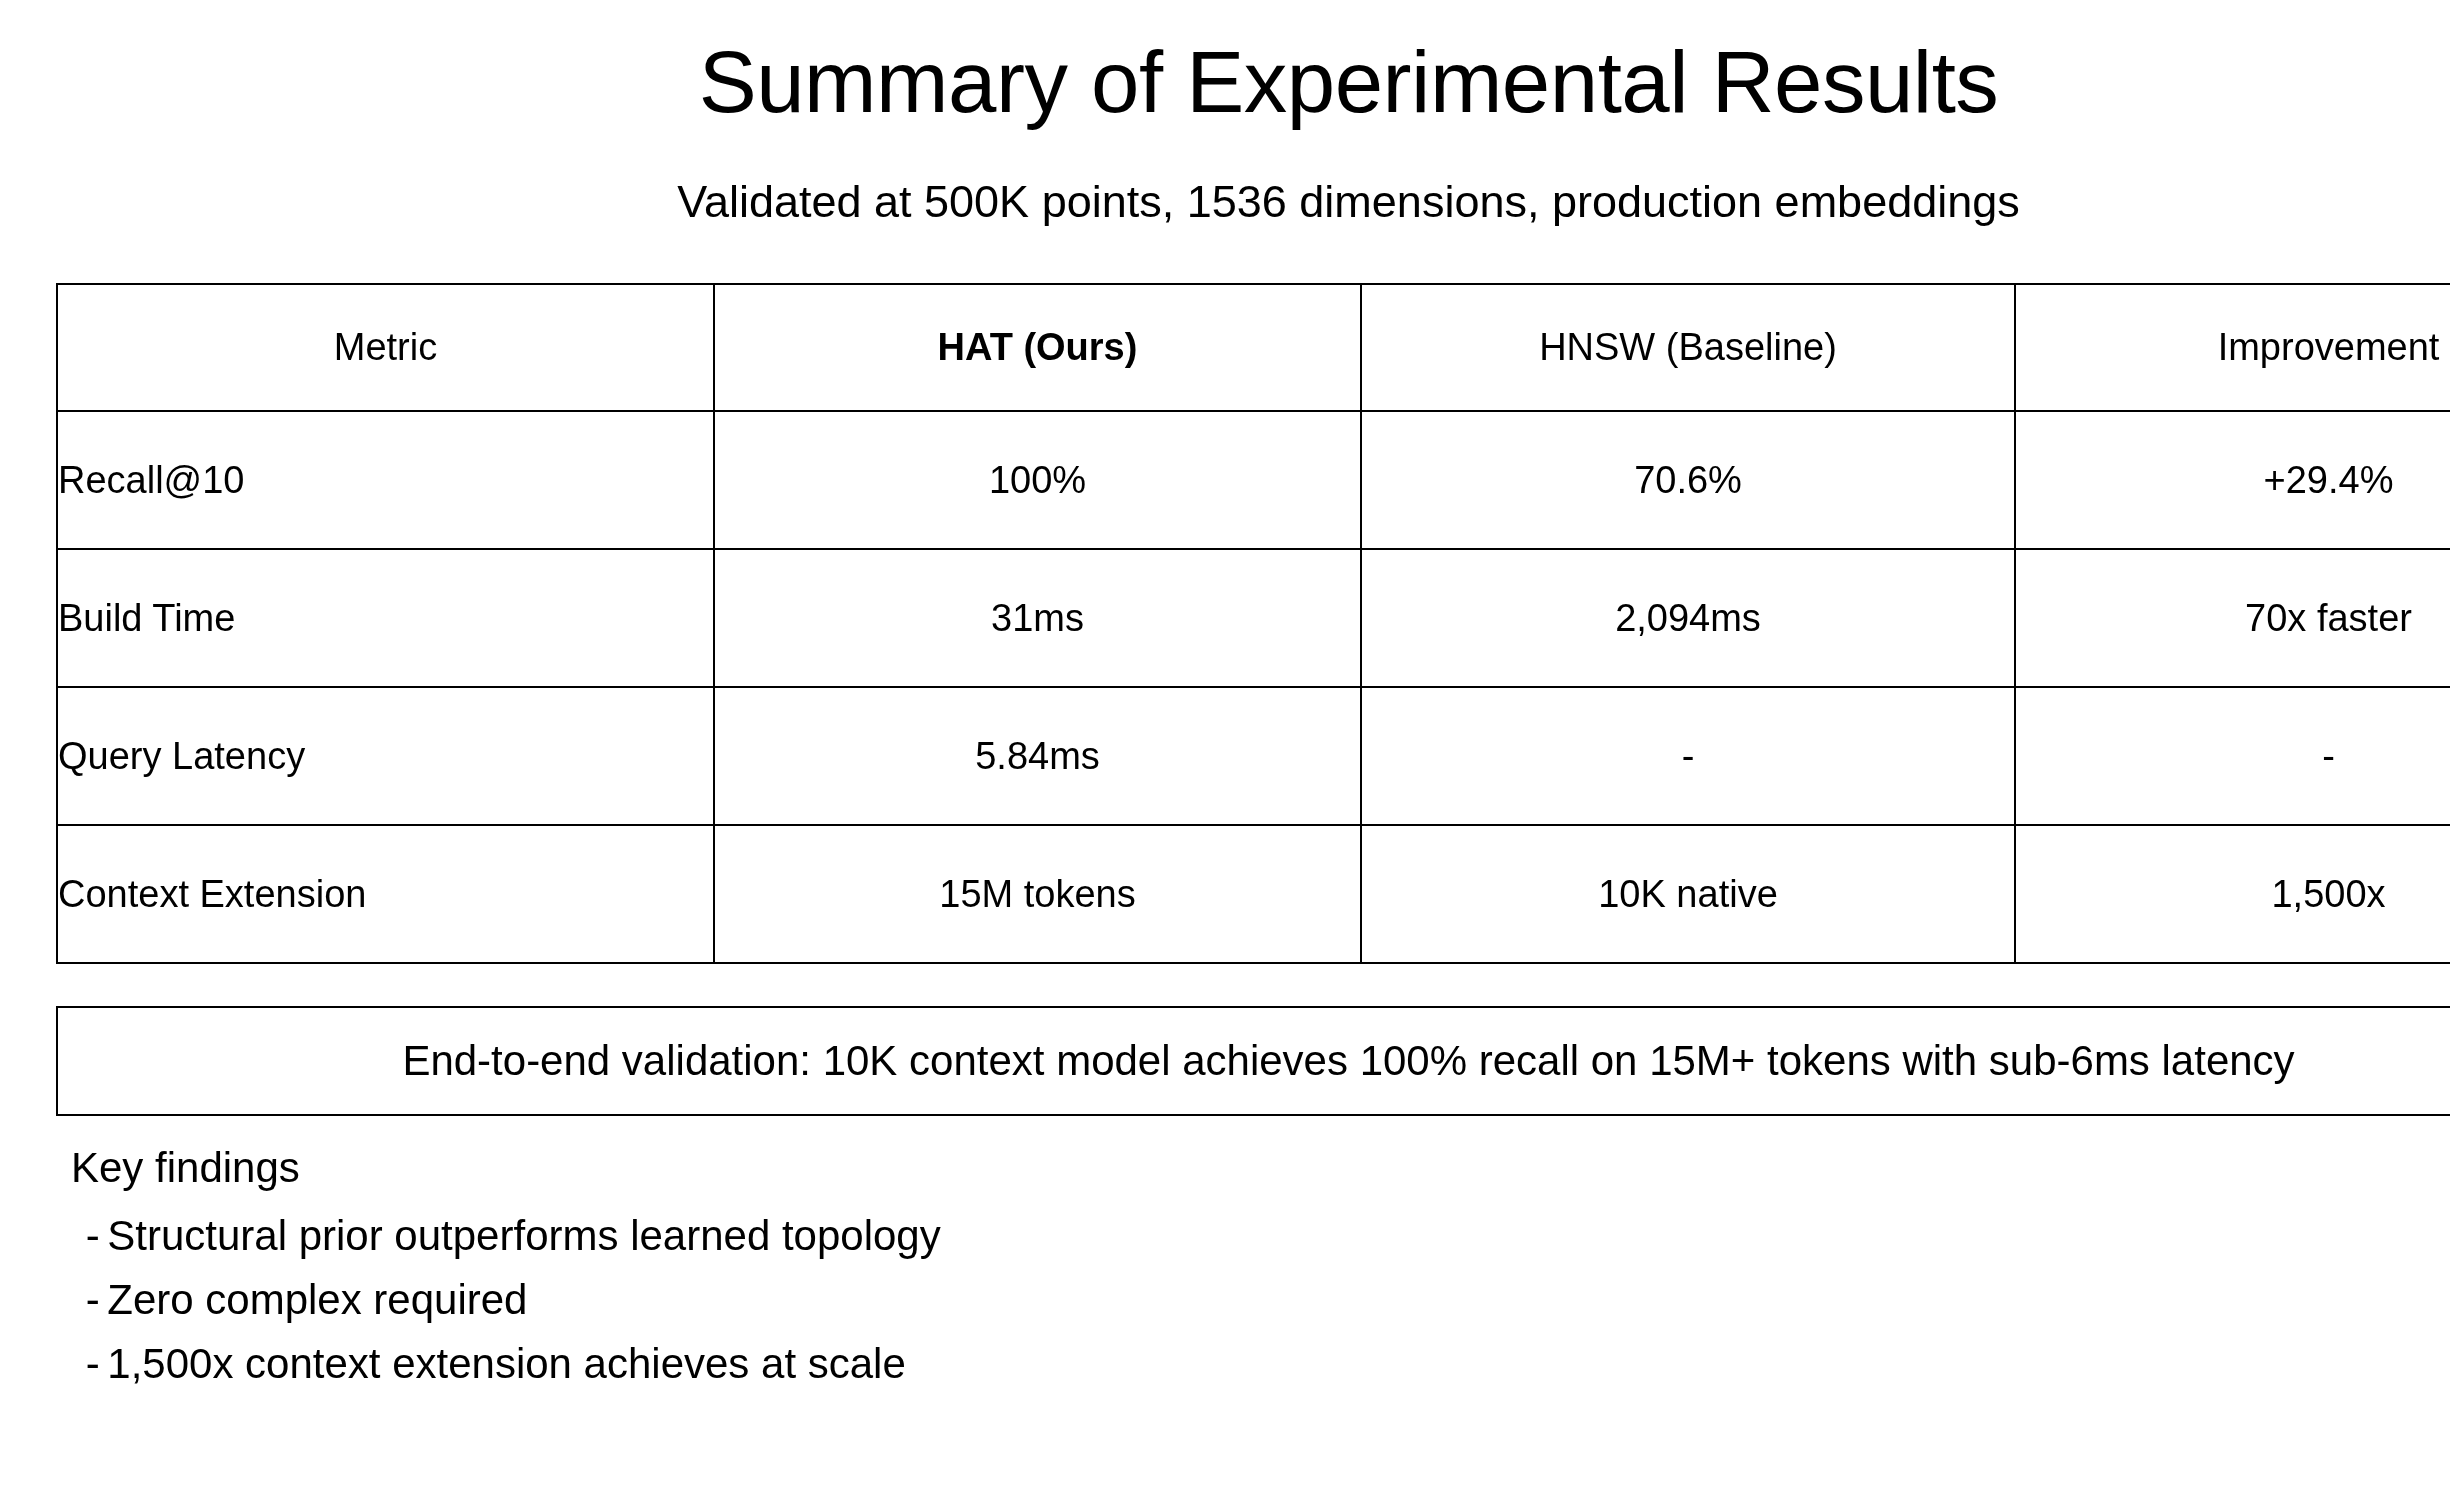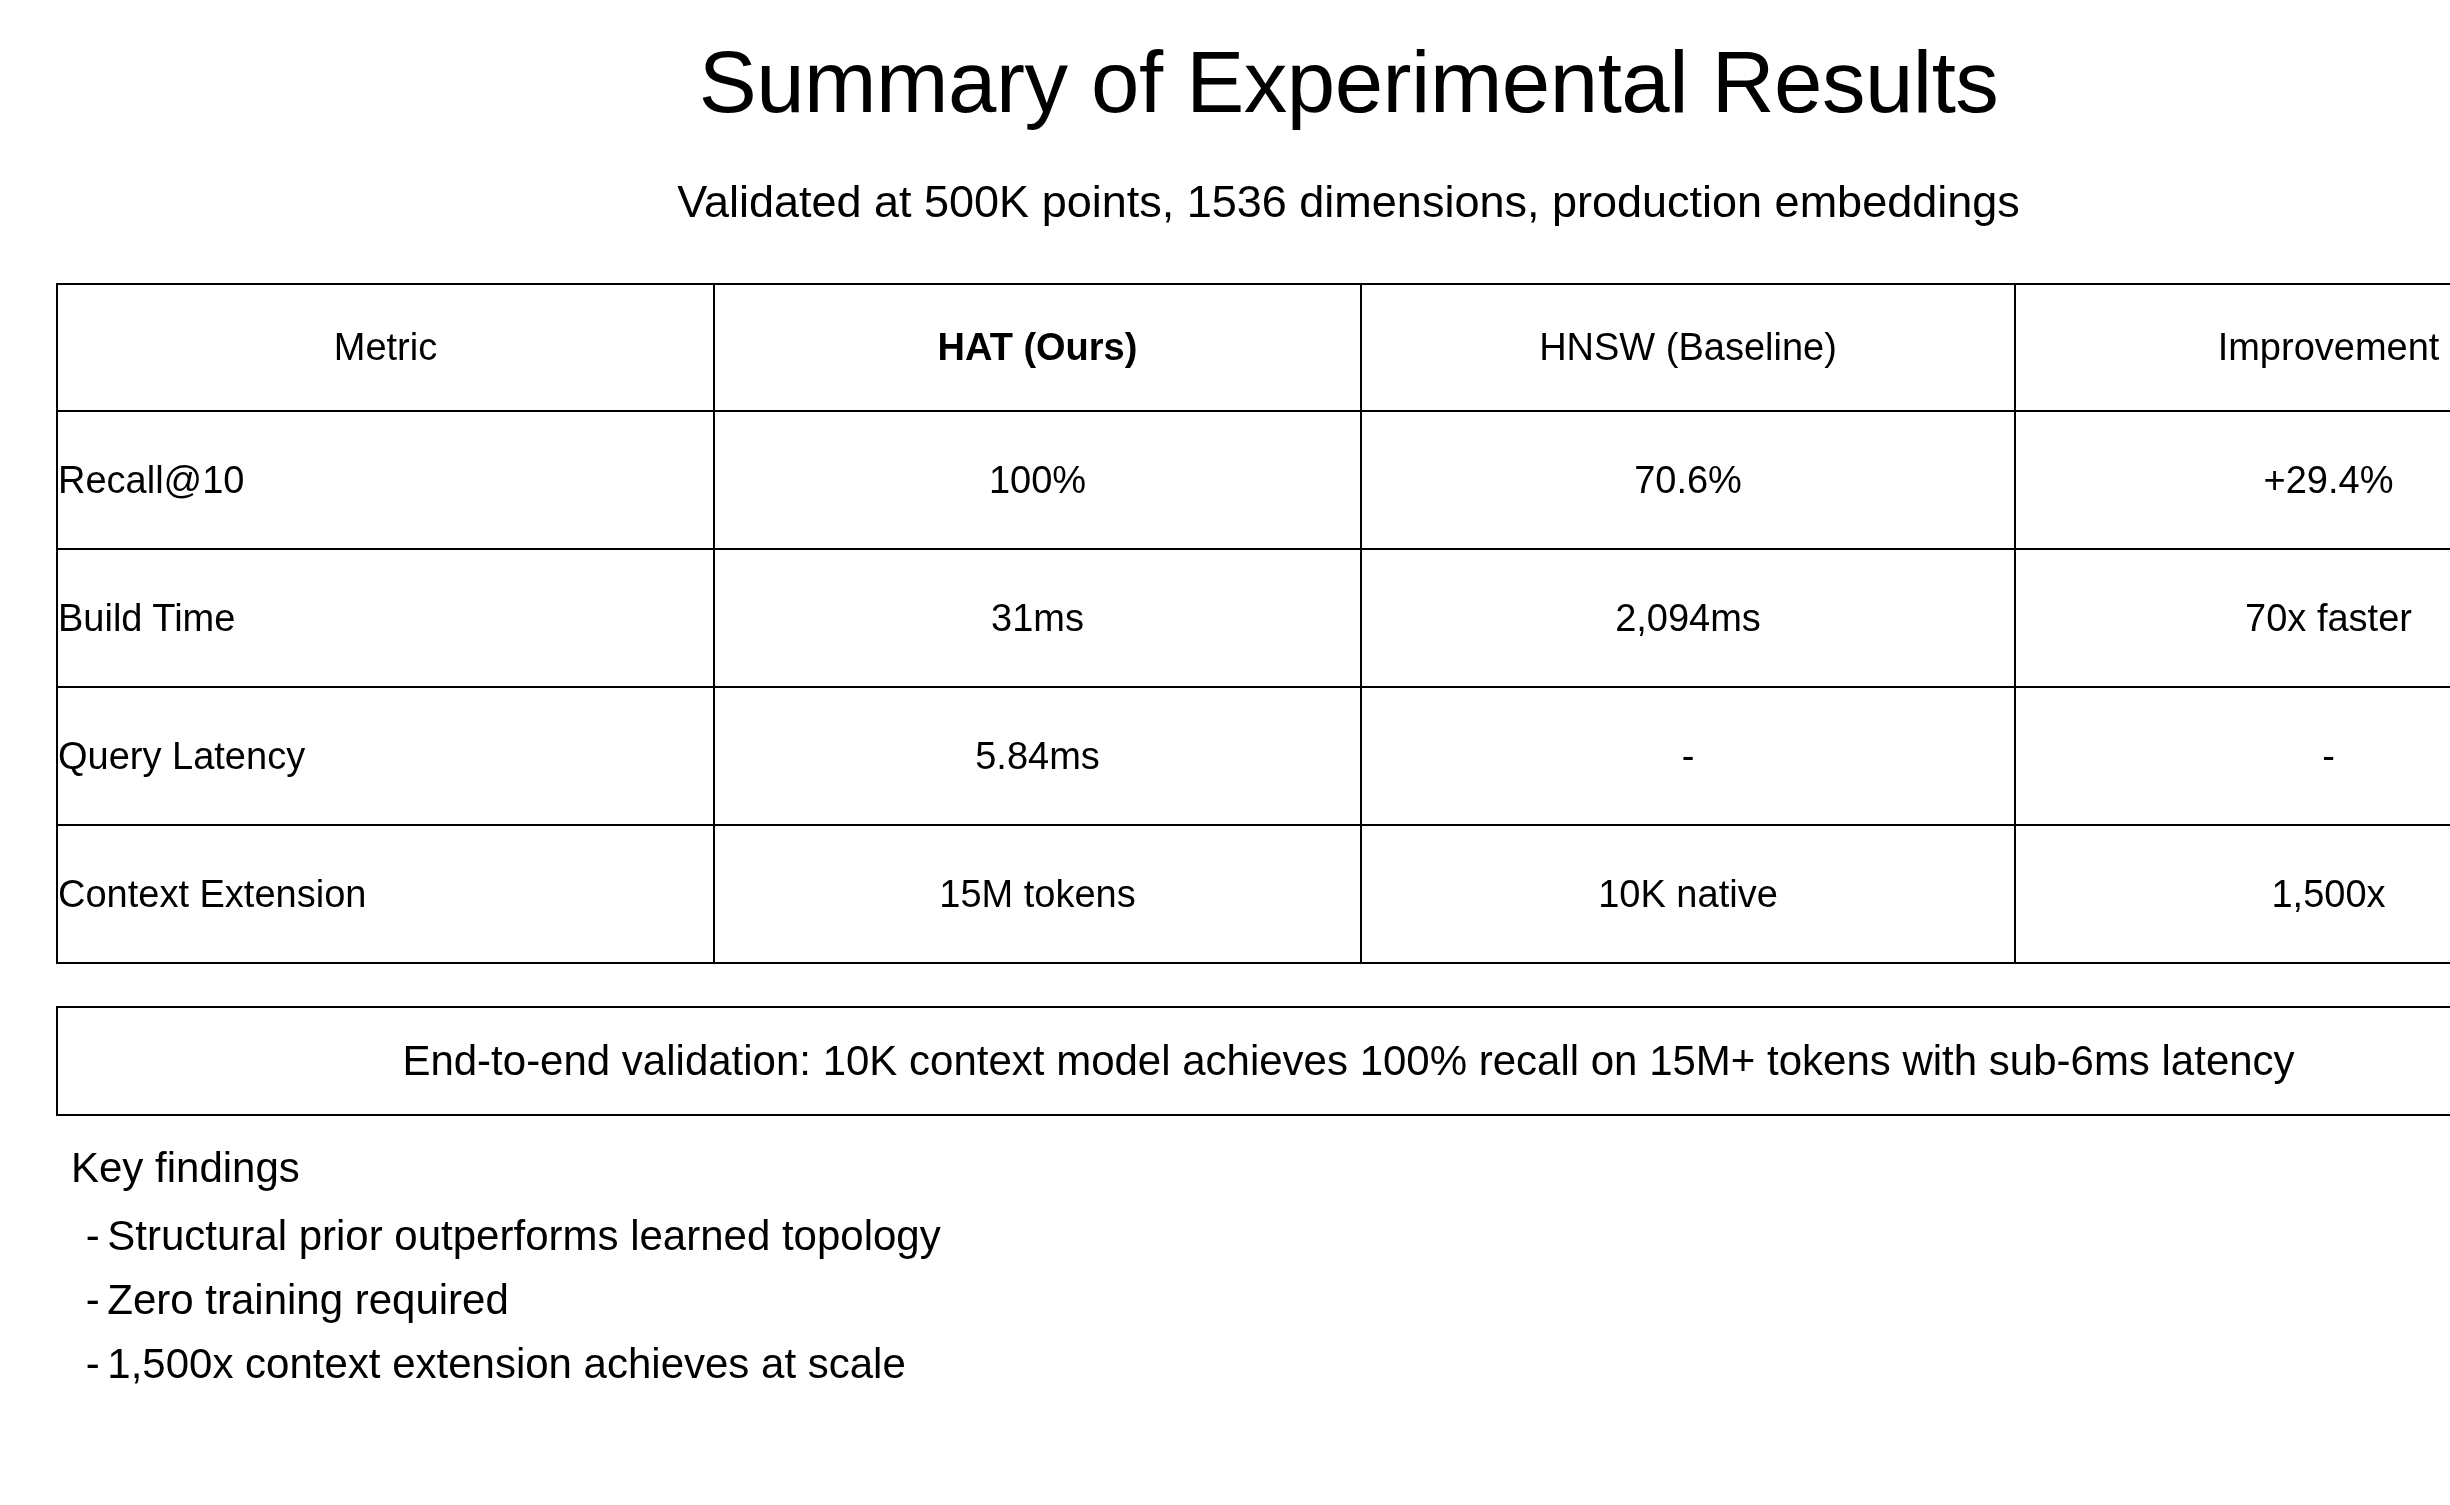--- a/index.html
+++ b/index.html
@@ -186,19 +186,19 @@
   </table>
 
   <div class="callout">
     <span class="callout-text">End-to-end validation: 10K context model achieves 100% recall on 15M+ tokens with sub-6ms latency</span>
   </div>
 
   <div class="findings">
     <div class="findings-title">Key findings</div>
     <ul class="findings-list">
       <li><span class="dash">-</span><span>Structural prior outperforms learned topology</span></li>
-      <li><span class="dash">-</span><span>Zero training required</span></li>
+      <li><span class="dash">-</span><span>Zero complex required</span></li>
       <li><span class="dash">-</span><span>1,500x context extension achieves at scale</span></li>
     </ul>
   </div>
 
 </div>
 
 
 </body></html>

